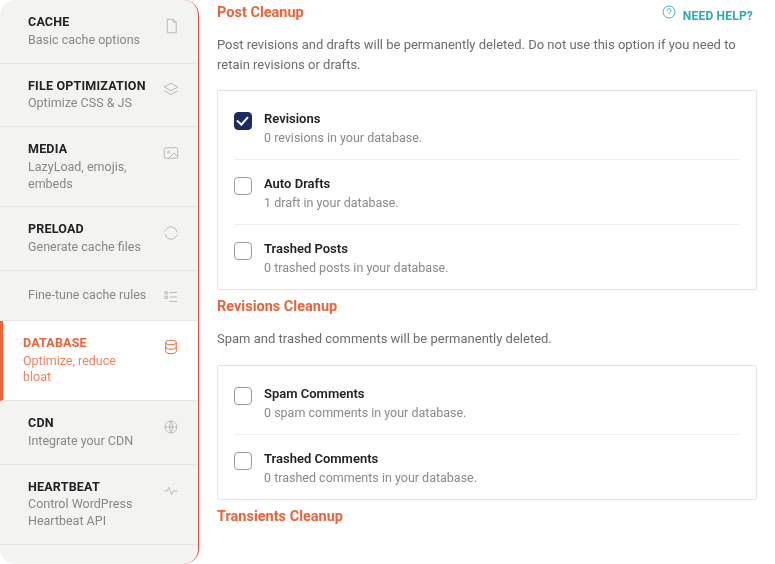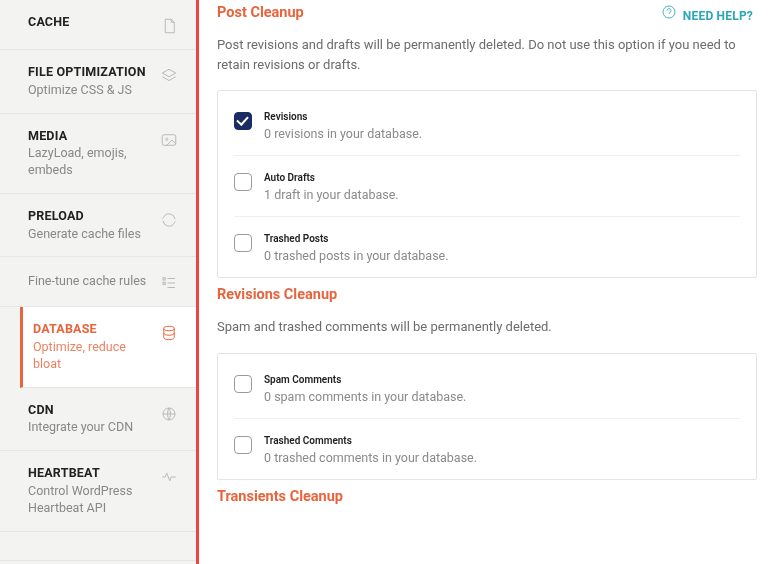--- a/index.html
+++ b/index.html
@@ -9,24 +9,25 @@
     color: #222;
     font-size: 14px;
     width: 775px;
     height: 564px;
     overflow: hidden;
     display: flex;
   }
   .sidebar {
     width: 199px;
     background: #f3f3f1;
-    border-right: 3px solid #ef4444;
+    border-right: 1px solid #ef4444;
     display: flex;
     flex-direction: column;
     padding-top: 0;
+    border-radius: 15px;
   }
   .side-item {
     position: relative;
     padding: 14px 18px 14px 28px;
     border-bottom: 1px solid #e6e6e4;
     cursor: pointer;
     display: flex;
     align-items: flex-start;
     justify-content: space-between;
   }
@@ -52,22 +53,21 @@
     margin-left: 8px;
     margin-top: 3px;
     display: flex;
     align-items: center;
     justify-content: center;
   }
   .side-item .icon svg { stroke: #b8b8b6; fill: none; stroke-width: 1.3; }
   .side-item.active {
     background: #fff;
     border-left: 3px solid #e9633b;
-    padding-left: 10px;
-    margin-left: 20px;
+    padding-left: 20px;
   }
   .side-item.active .title { color: #e9633b; }
   .side-item.active .desc { color: #e9633b; opacity: .8; }
   .side-item.active .icon svg { stroke: #e9633b; }
 
   .main {
     flex: 1;
     padding: 0 18px 0 18px;
     overflow-y: hidden;
     position: relative;
@@ -137,38 +137,39 @@
     content: "";
     position: absolute;
     left: 4px; top: 1px;
     width: 5px; height: 9px;
     border: solid #fff;
     border-width: 0 2px 2px 0;
     transform: rotate(42deg);
   }
 
   .rowtxt .label {
-    font-size: 10px;
+    font-size: 13px;
     font-weight: 600;
     color: #222;
   }
   .rowtxt .sub {
     font-size: 12.5px;
     color: #8a8a8a;
     margin-top: 4px;
   }
 </style>
 </head>
 <body>
 
 <div class="sidebar">
 
   <div class="side-item">
     <div class="txt">
       <div class="title">CACHE</div>
+      <div class="desc">Basic cache options</div>
     </div>
     <span class="icon">
       <svg viewBox="0 0 24 24" width="18" height="18">
           <path d="M7 3h8l4 4v14H7z"></path>
           <path d="M15 3v4h4"></path>
         </svg>
     </span>
   </div>
 
   <div class="side-item">

